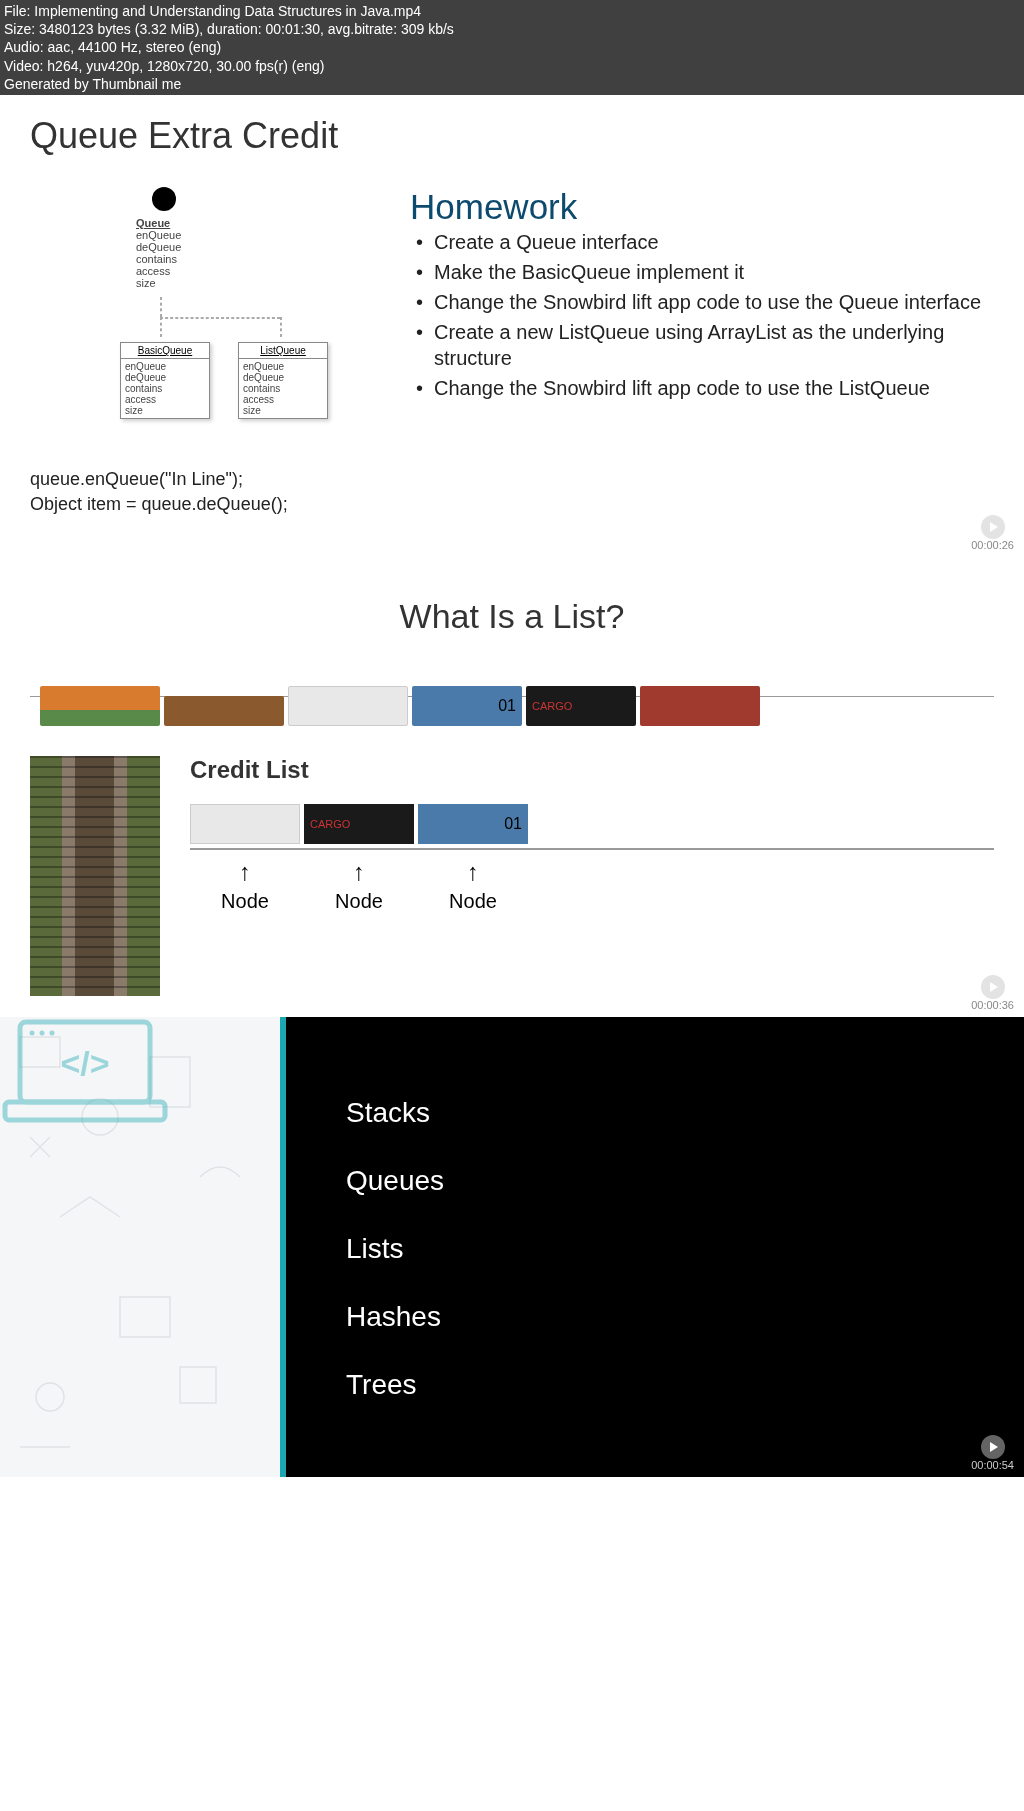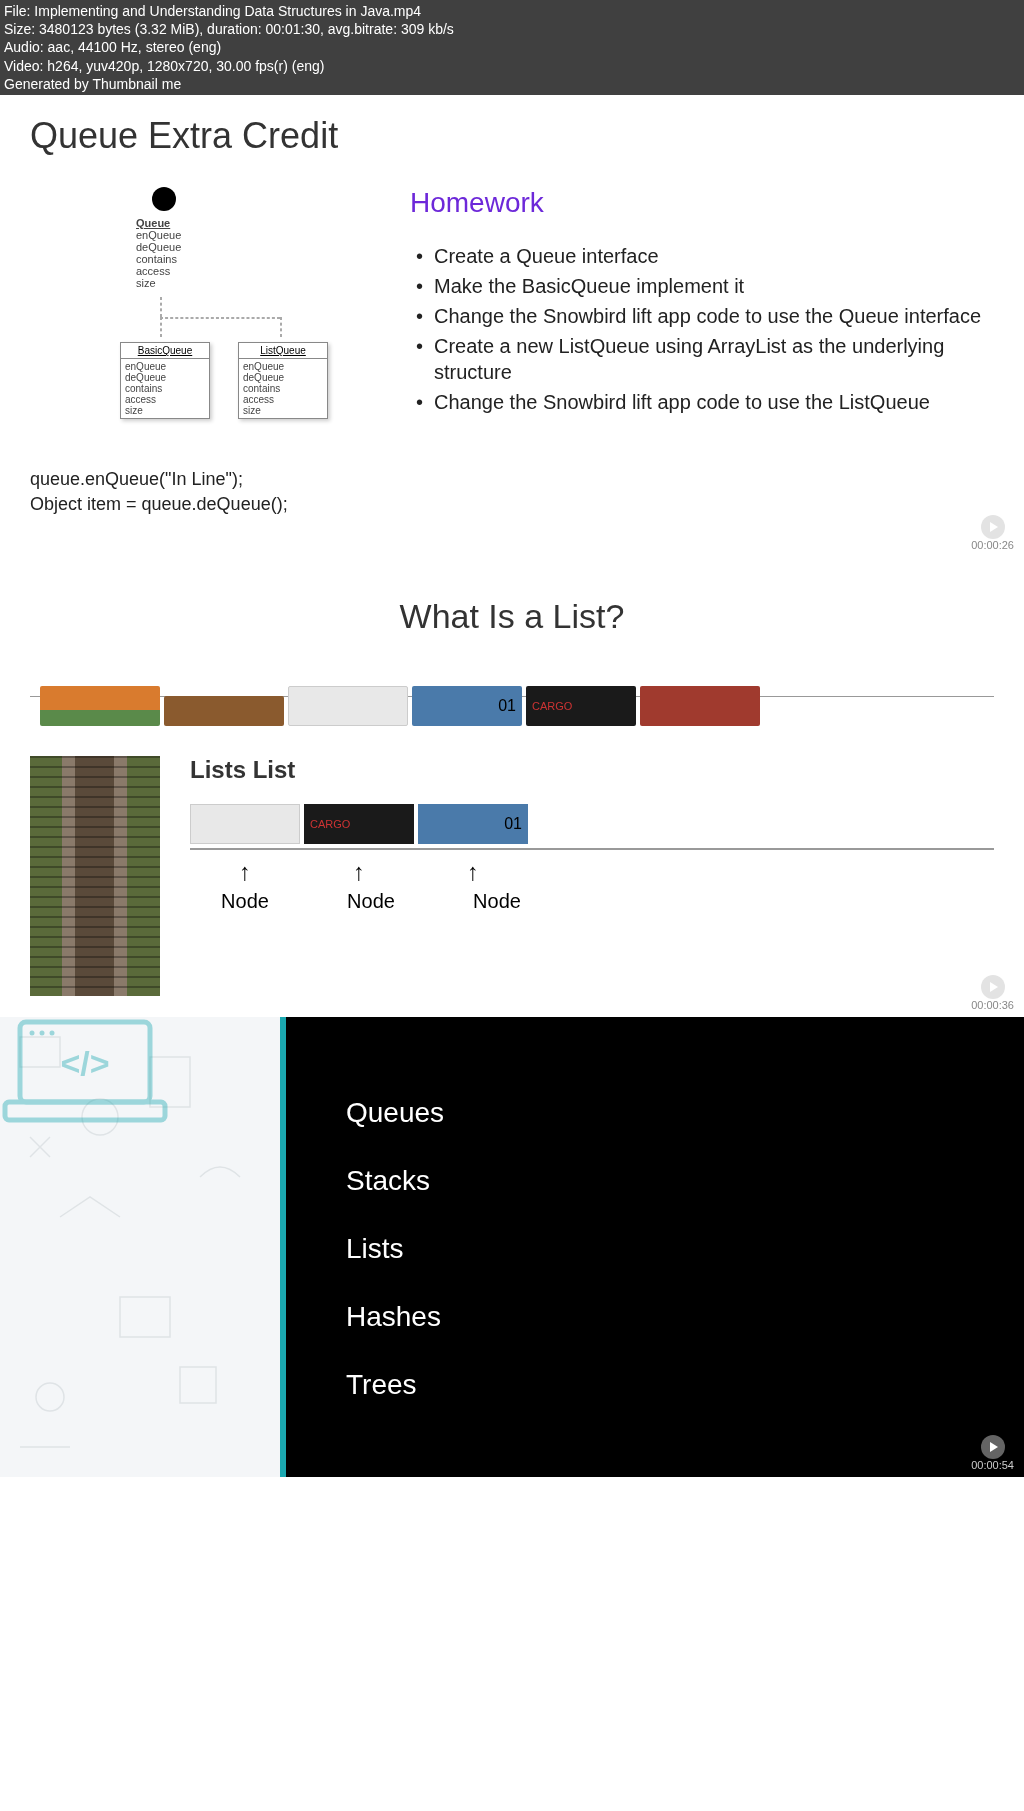--- a/index.html
+++ b/index.html
@@ -16,21 +16,21 @@
 .uml-queue .qh { text-decoration: underline; font-weight: bold; }
 .uml-queue div { font-size: 11px; color: #444; }
 .uml-box { position: absolute; border: 1px solid #888; background: #fff; width: 90px; font-size: 10px; box-shadow: 2px 2px 4px rgba(0,0,0,.2); }
 .uml-box .bh { text-align: center; text-decoration: underline; border-bottom: 1px solid #888; padding: 2px; }
 .uml-box .bm { padding: 2px 4px; color: #444; }
 .uml-b1 { left: 90px; top: 155px; }
 .uml-b2 { left: 208px; top: 155px; }
 .uml-dash { position: absolute; border: 1px dashed #aaa; }
 .code-block { font-size: 18px; color: #222; margin-top: 20px; line-height: 1.4; }
 .s1-right { flex: 1; padding-left: 20px; }
-.hw-title { font-size: 28px; font-weight: 400; color: #6d28d9; margin-bottom: 24px; }
+.hw-title { font-size: 35px; font-weight: 400; color: #0c4a6e; margin-bottom: 2px; }
 .hw-list { list-style: none; }
 .hw-list li { font-size: 20px; color: #222; padding-left: 24px; position: relative; margin-bottom: 4px; line-height: 1.3; }
 .hw-list li::before { content: "•"; position: absolute; left: 6px; }
 .play-badge { position: absolute; right: 10px; bottom: 6px; text-align: center; }
 .play-circle { width: 24px; height: 24px; background: rgba(200,200,200,.5); border-radius: 50%; margin: 0 auto; display: flex; align-items: center; justify-content: center; }
 .play-tri { width: 0; height: 0; border-left: 8px solid #fff; border-top: 5px solid transparent; border-bottom: 5px solid transparent; margin-left: 2px; }
 .ts { font-size: 11px; color: #888; text-shadow: 1px 1px 1px #fff; }
 
 .slide2 { padding: 20px 30px 21px; }
 .title2 { text-align: center; font-size: 34px; font-weight: 300; color: #333; margin: 20px 0 30px; }
@@ -44,21 +44,21 @@
 .red-car { width: 120px; background: #a03a2e; }
 .s2-lower { display: flex; margin-top: 30px; gap: 30px; }
 .tracks-img { width: 130px; height: 240px; background: linear-gradient(90deg, #5a6a3a 0%, #5a6a3a 25%, #8a7a6a 25%, #8a7a6a 35%, #5a4a3a 35%, #5a4a3a 65%, #8a7a6a 65%, #8a7a6a 75%, #5a6a3a 75%); position: relative; }
 .tracks-img::after { content:""; position:absolute; inset:0; background: repeating-linear-gradient(0deg, transparent 0, transparent 8px, rgba(0,0,0,.3) 8px, rgba(0,0,0,.3) 10px); }
 .ll-section { flex: 1; }
 .ll-title { font-size: 24px; color: #333; margin-bottom: 20px; }
 .ll-train { display: flex; gap: 4px; align-items: flex-end; border-bottom: 2px solid #999; padding-bottom: 4px; }
 .ll-car { height: 40px; width: 110px; }
 .ll-arrows { display: flex; gap: 4px; margin-top: 8px; }
 .ll-arrow { width: 110px; text-align: center; font-size: 24px; }
-.ll-labels { display: flex; gap: 16px; margin-top: 4px; }
+.ll-labels { display: flex; gap: 4px; margin-top: 4px; }
 .ll-label { width: 110px; text-align: center; font-size: 20px; }
 
 .slide3 { position: relative; height: 460px; display: flex; }
 .s3-left { width: 280px; background: #f4f6f8; position: relative; overflow: hidden; }
 .s3-left svg { position: absolute; inset: 0; opacity: .4; }
 .laptop { position: absolute; left: 60px; top: 180px; }
 .s3-right { flex: 1; background: #000; color: #fff; padding: 80px 60px; border-left: 6px solid #1ba8b0; }
 .s3-item { font-size: 28px; font-weight: 300; margin-bottom: 36px; }
 .slide3 .ts { color: #ccc; text-shadow: 1px 1px 1px #000; }
 </style>
@@ -142,21 +142,21 @@
     <div class="car loco"></div>
     <div class="car flat"></div>
     <div class="car white-car"></div>
     <div class="car blue-car">01</div>
     <div class="car black-car">CARGO</div>
     <div class="car red-car"></div>
   </div>
   <div class="s2-lower">
     <div class="tracks-img"></div>
     <div class="ll-section">
-      <h3 class="ll-title">Lists List</h3>
+      <h3 class="ll-title">Credit List</h3>
       <div class="ll-train">
         <div class="ll-car white-car"></div>
         <div class="ll-car black-car">CARGO</div>
         <div class="ll-car blue-car">01</div>
       </div>
       <div class="ll-arrows">
         <div class="ll-arrow">↑</div>
         <div class="ll-arrow">↑</div>
         <div class="ll-arrow">↑</div>
       </div>
@@ -194,22 +194,22 @@
     <svg class="laptop" width="170" height="110">
       <rect x="20" y="5" width="130" height="80" rx="6" fill="none" stroke="#1ba8b0" stroke-width="5"></rect>
       <rect x="5" y="85" width="160" height="18" rx="4" fill="none" stroke="#1ba8b0" stroke-width="5"></rect>
       <circle cx="32" cy="16" r="2.5" fill="#1ba8b0"></circle>
         <circle cx="42" cy="16" r="2.5" fill="#1ba8b0"></circle>
         <circle cx="52" cy="16" r="2.5" fill="#1ba8b0"></circle>
       <text x="85" y="58" font-size="34" fill="#1ba8b0" text-anchor="middle" font-weight="bold">&lt;/&gt;</text>
     </svg>
   </div>
   <div class="s3-right">
+    <div class="s3-item">Stacks</div>
     <div class="s3-item">Queues</div>
-    <div class="s3-item">Stacks</div>
     <div class="s3-item">Lists</div>
     <div class="s3-item">Hashes</div>
     <div class="s3-item">Trees</div>
   </div>
   <div class="play-badge">
     <div class="play-circle">
         <div class="play-tri"></div>
       </div>
     <div class="ts">00:00:54</div>
   </div>

